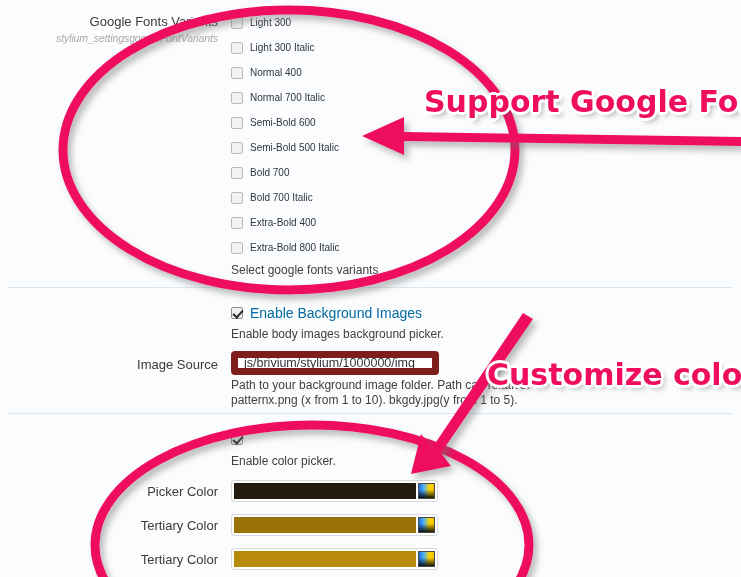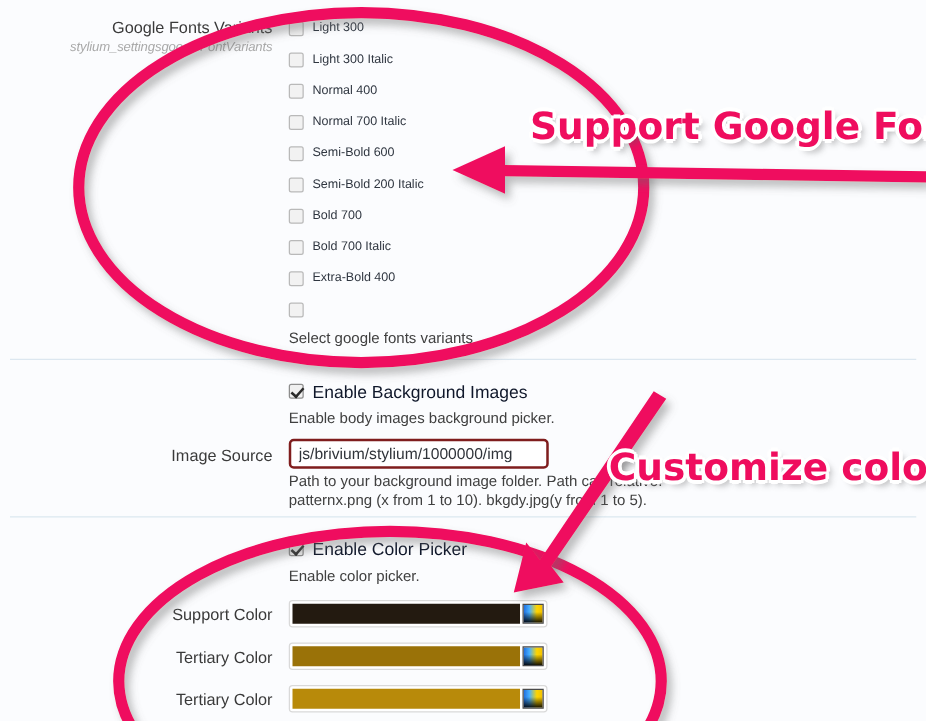--- a/index.html
+++ b/index.html
@@ -64,33 +64,33 @@
     width: 4px; height: 8px;
     border: solid #2a2a2a;
     border-width: 0 2px 2px 0;
     transform: rotate(42deg);
   }
   .cb-label {
     font-size: 10px;
     color: #2f3640;
     white-space: nowrap;
   }
-  .cb-label.strong { font-size: 14px; color: #0f172a; }
+  .cb-label.strong { font-size: 14px; color: #0369a1; }
 
   .help {
     font-size: 12px;
     color: #404040;
     line-height: 15px;
     white-space: pre-line;
   }
 
   .text-input {
     width: 208px;
     height: 24px;
-    border: 2px solid #7f1d1d;
+    border: 7px solid #7f1d1d;
     border-radius: 4px;
     background: #ffffff;
     font-family: "Liberation Sans", sans-serif;
     font-size: 12.5px;
     color: #30343a;
     padding: 0 6px;
     outline: none;
   }
   .color-wrap {
     display: flex;
@@ -163,36 +163,37 @@
         <div class="cb-row">
           <span class="cb"></span>
           <span class="cb-label">Normal 700 Italic</span>
         </div>
         <div class="cb-row">
           <span class="cb"></span>
           <span class="cb-label">Semi-Bold 600</span>
         </div>
         <div class="cb-row">
           <span class="cb"></span>
-          <span class="cb-label">Semi-Bold 200 Italic</span>
+          <span class="cb-label">Semi-Bold 500 Italic</span>
         </div>
         <div class="cb-row">
           <span class="cb"></span>
           <span class="cb-label">Bold 700</span>
         </div>
         <div class="cb-row">
           <span class="cb"></span>
           <span class="cb-label">Bold 700 Italic</span>
         </div>
         <div class="cb-row">
           <span class="cb"></span>
           <span class="cb-label">Extra-Bold 400</span>
         </div>
         <div class="cb-row">
           <span class="cb"></span>
+          <span class="cb-label">Extra-Bold 800 Italic</span>
         </div>
       </div>
 
     <div class="help" style="position:absolute; left:231px; top:263px;">Select google fonts variants</div>
   </div>
 
   <div class="divider" style="top:287px;"></div>
 
   <div class="section">
 
@@ -210,27 +211,26 @@
     <div class="help" style="position:absolute; left:231px; top:378px;">Path to your background image folder. Path can relative.
 patternx.png (x from 1 to 10). bkgdy.jpg(y from 1 to 5).</div>
   </div>
 
   <div class="divider" style="top:413px;"></div>
 
   <div class="section">
 
     <div class="cb-row" style="position:absolute; left:231px; top:426px;">
       <span class="cb checked"></span>
-      <span class="cb-label strong">Enable Color Picker</span>
     </div>
 
     <div class="help" style="position:absolute; left:231px; top:454px;">Enable color picker.</div>
 
     <div id="color-rows">
-        <div class="label-col" style="left: 0px; top: 484px; width: 218px;">Support Color</div>
+        <div class="label-col" style="left: 0px; top: 484px; width: 218px;">Picker Color</div>
         <div class="color-wrap" style="position: absolute; left: 231px; top: 480px;">
           <div class="swatch" style="background: rgb(35, 26, 16);"></div>
           <div class="picker-btn"></div>
         </div>
         <div class="label-col" style="left: 0px; top: 518px; width: 218px;">Tertiary Color</div>
         <div class="color-wrap" style="position: absolute; left: 231px; top: 514px;">
           <div class="swatch" style="background: rgb(154, 114, 8);"></div>
           <div class="picker-btn"></div>
         </div>
         <div class="label-col" style="left: 0px; top: 552px; width: 218px;">Tertiary Color</div>

